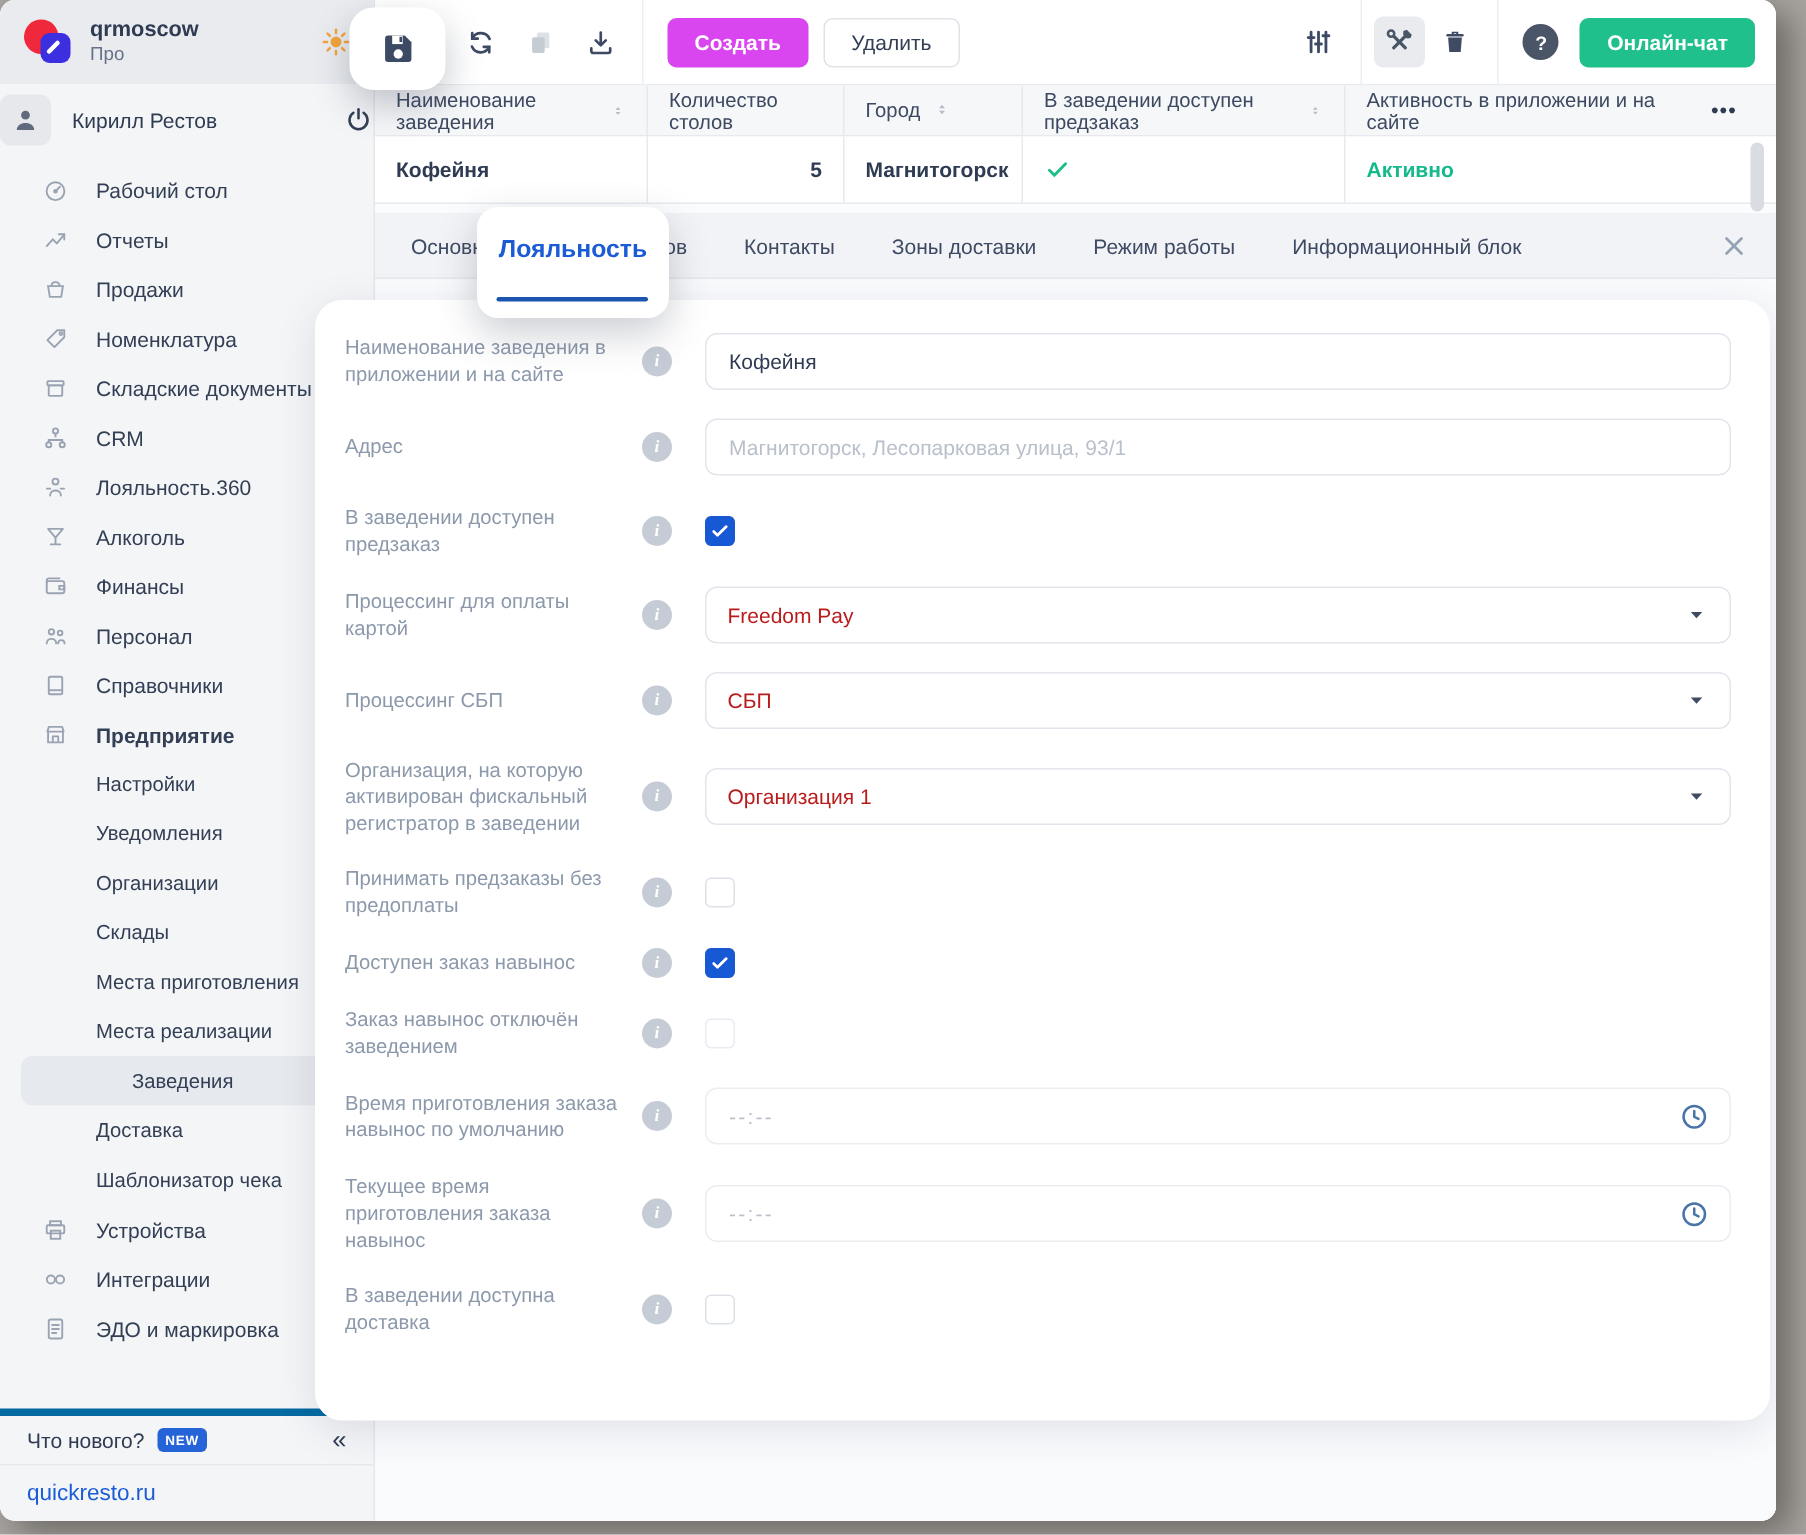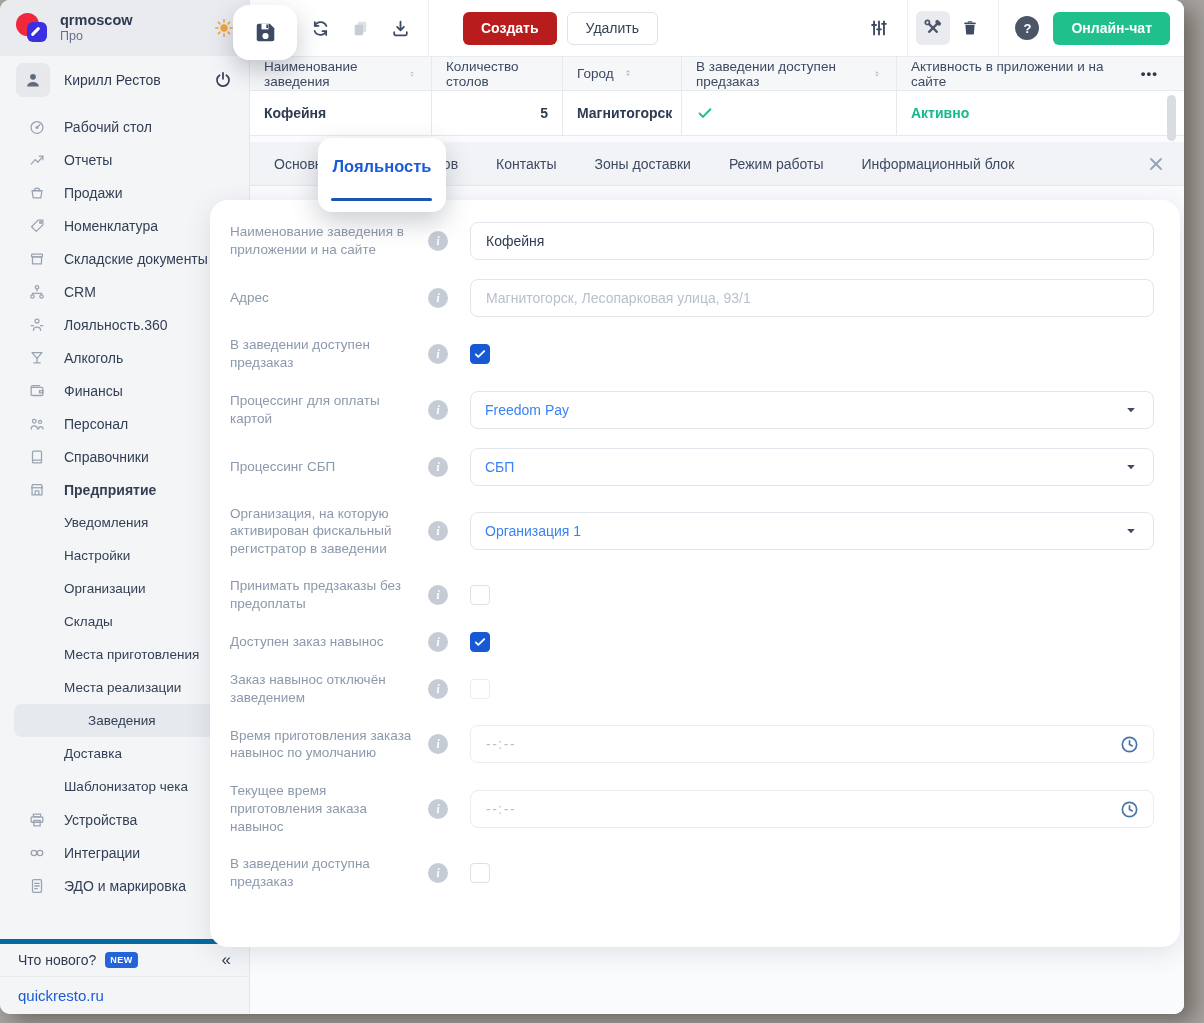--- a/index.html
+++ b/index.html
@@ -13,21 +13,21 @@
   .sidebar { width:250px; flex:0 0 250px; background:#f4f5f7; border-right:1px solid #e4e6ea; display:flex; flex-direction:column; z-index:1; }
   .sb-header { height:56px; flex:0 0 56px; background:#e9ebef; display:flex; align-items:center; padding:0 14px 0 16px; }
   .logo { position:relative; width:34px; height:34px; flex:0 0 34px; }
   .logo .c1 { position:absolute; left:0; top:2px; width:23px; height:23px; border-radius:50%; background:#f0283c; }
   .logo .c2 { position:absolute; left:11px; top:11px; width:20px; height:20px; border-radius:6px; background:#3b2fe0; }
   .logo .c3 { position:absolute; left:18px; top:15px; width:3px; height:11px; background:#fff; border-radius:2px; transform:rotate(45deg); }
   .brand-block { margin-left:10px; line-height:1.15; }
   .brand { font-size:14.5px; font-weight:700; color:#2e3b52; }
   .plan { font-size:12.5px; color:#66718a; }
   .sun { margin-left:auto; width:22px; height:22px; }
-  .sb-user { height:48px; flex:0 0 48px; display:flex; align-items:center; padding:0 16px; }
+  .sb-user { height:48px; flex:0 0 48px; display:flex; align-items:center; padding:0 0; }
   .avatar-box { width:34px; height:34px; border-radius:7px; background:#e6e8ec; display:grid; place-items:center; }
   .sb-user .uname { margin-left:14px; font-size:14px; color:#2e3b52; }
   .sb-user .pwr { margin-left:auto; width:20px; height:20px; }
   .sb-nav { margin-top:6px; flex:1 1 auto; overflow:hidden; }
   .sb-item { height:33px; display:flex; align-items:center; padding:0 10px 0 28px; cursor:pointer; font-size:14px; color:#323f55; }
   .sb-item .nico { width:18px; height:18px; flex:0 0 18px; margin-right:18px; color:#9aa3b2; }
   .sb-item.bold { font-weight:700; }
   .sb-sub { height:33px; display:flex; align-items:center; padding-left:64px; font-size:13.5px; color:#323f55; cursor:pointer; }
   .sb-sub.sel { background:#e6e9ed; border-radius:8px; margin:0 3px 0 14px; padding-left:74px; font-weight:400; }
   .sb-foot { flex:0 0 auto; }
@@ -35,21 +35,21 @@
   .badge-new { background:#2563d9; color:#fff; font-size:9px; font-weight:700; letter-spacing:.5px; padding:3px 5px; border-radius:4px; margin-left:9px; }
   .collapse { margin-left:auto; font-size:17px; color:#2e3b52; cursor:pointer; }
   .sb-site { height:38px; display:flex; align-items:center; padding:0 18px; border-top:1px solid #e7e9ed; font-size:15px; color:#1b5cd6; cursor:pointer; }
 
   
   .main { flex:1 1 auto; display:flex; flex-direction:column; position:relative; background:#fbfcfe; }
   .toolbar { height:57px; flex:0 0 57px; background:#fff; border-bottom:1px solid #e9ebef; display:flex; align-items:center; padding:0 14px 0 56px; }
   .tbtn { width:28px; height:28px; display:grid; place-items:center; margin-right:12px; cursor:pointer; }
   .tb-sep { width:1px; height:57px; background:#eceef1; margin:0 8px 0 2px; }
   .btn { height:33px; border-radius:6px; font-size:14px; font-weight:600; padding:0 18px; cursor:pointer; display:inline-flex; align-items:center; border:none; font-family:inherit; }
-  .btn-primary { background:#b91c1c; color:#fff; margin-left:26px; }
+  .btn-primary { background:#d946ef; color:#fff; margin-left:8px; }
   .btn-outline { background:#fff; color:#333f54; border:1px solid #dfe3e8; margin-left:10px; font-weight:400; }
   .tb-right { margin-left:auto; display:flex; align-items:center; }
   .tool-active { width:34px; height:34px; border-radius:6px; background:#e9ebef; display:grid; place-items:center; margin-right:6px; cursor:pointer; }
   .help { width:24px; height:24px; border-radius:50%; background:#4a5568; color:#fff; font-size:13px; font-weight:700; display:grid; place-items:center; margin:0 14px 0 8px; cursor:pointer; }
   .btn-chat { background:#1fc08c; color:#fff; font-weight:600; }
 
   
   .thead { height:34px; flex:0 0 34px; background:#f6f7f9; border-bottom:1px solid #e7e9ed; display:flex; font-size:13.5px; color:#3c4961; }
   .trow { height:45px; flex:0 0 45px; background:#fff; border-bottom:1px solid #e7e9ed; display:flex; font-size:14px; font-weight:700; color:#2e3b52; }
   .cell { display:flex; align-items:center; padding:0 14px; border-right:1px solid #e7e9ed; }
@@ -82,21 +82,21 @@
            box-shadow:0 6px 26px rgba(55,65,90,.13); padding:22px 26px 20px 20px; z-index:10; overflow:hidden; }
   .frow { display:flex; align-items:center; margin-bottom:19px; }
   .flabel { width:198px; flex:0 0 198px; font-size:13.5px; line-height:1.32; color:#8c99ab; padding-right:10px; }
   .finfo { width:20px; height:20px; flex:0 0 20px; border-radius:50%; background:#c6ccd6; color:#fff; font-size:11.5px; font-weight:700;
            font-style:italic; display:grid; place-items:center; cursor:pointer; font-family:"Liberation Serif","DejaVu Serif",serif; }
   .fctrl { flex:1 1 auto; margin-left:22px; display:flex; align-items:center; }
   .tinput { width:100%; height:38px; border:1px solid #e2e6ec; border-radius:8px; padding:0 15px; font-size:14px; color:#2e3b52;
             font-family:inherit; outline:none; background:#fff; }
   .tinput::placeholder { color:#b9c0cb; }
   .selbox { width:100%; height:38px; border:1px solid #e2e6ec; border-radius:8px; padding:0 14px; display:flex; align-items:center;
-            justify-content:space-between; font-size:14px; color:#3b82f6; cursor:pointer; background:#fff; }
+            justify-content:space-between; font-size:14px; color:#b91c1c; cursor:pointer; background:#fff; }
   .timebox { width:100%; height:38px; border:1px solid #e9edf1; border-radius:8px; padding:0 13px 0 15px; display:flex; align-items:center;
              justify-content:space-between; font-size:14px; color:#b9c0cb; letter-spacing:1.5px; background:#fff; cursor:pointer; }
   .cb { width:20px; height:20px; border:1.5px solid #dce1e8; border-radius:4px; background:#fff; display:grid; place-items:center; cursor:pointer; }
   .cb svg { opacity:0; }
   .cb[data-checked="true"] { background:#1758d4; border-color:#1758d4; }
   .cb[data-checked="true"] svg { opacity:1; }
   .cb-soft { border-color:#e8ecf1; }
 </style>
 </head>
 <body>
@@ -228,24 +228,24 @@
       <div class="sb-item bold">
         <span class="nico"><svg viewBox="0 0 20 20" fill="none" stroke="currentColor" stroke-width="1.4" stroke-linejoin="round">
               <path d="M4 7.5 5 4h10l1 3.5"></path>
               <path d="M3.5 7.5h13"></path>
               <path d="M4.5 7.5v8h11v-8"></path>
               <path d="M8 15.5V11h4v4.5"></path>
             </svg></span>
         <span>Предприятие</span>
       </div>
       <div class="sb-sub">
+          <span>Настройки</span>
+        </div>
+      <div class="sb-sub">
           <span>Уведомления</span>
-        </div>
-      <div class="sb-sub">
-          <span>Настройки</span>
         </div>
       <div class="sb-sub">
           <span>Организации</span>
         </div>
       <div class="sb-sub">
           <span>Склады</span>
         </div>
       <div class="sb-sub">
           <span>Места приготовления</span>
         </div>
@@ -555,21 +555,21 @@
         <span>--:--</span>
         <svg viewBox="0 0 20 20" width="21" height="21" fill="none" stroke="#4a74a8" stroke-width="1.6" stroke-linecap="round">
               <circle cx="10" cy="10" r="6.8"></circle>
               <path d="M10 6.4V10l2.7 1.4"></path>
             </svg>
           </span>
         </span>
     </div>
 
     <div class="frow">
-      <span class="flabel">В заведении доступна предзаказ</span>
+      <span class="flabel">В заведении доступна доставка</span>
       <span class="finfo">i</span>
       <span class="fctrl">
           <span class="cb" data-checked="false">
             <svg viewBox="0 0 20 20" width="14" height="14" fill="none" stroke="#fff" stroke-width="2.6" stroke-linecap="round" stroke-linejoin="round">
               <path d="M4 10.5l3.6 3.6L16 5.8"></path>
             </svg>
           </span>
         </span>
     </div>
 

